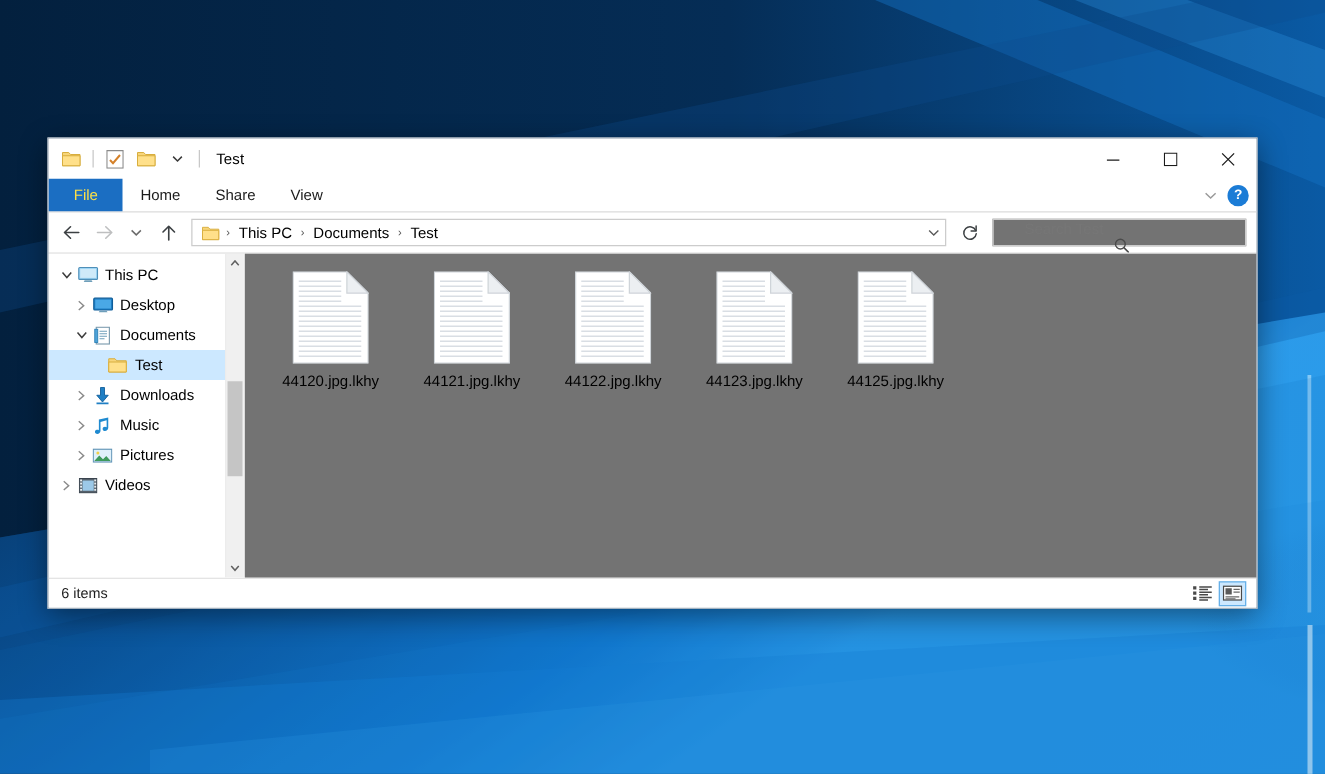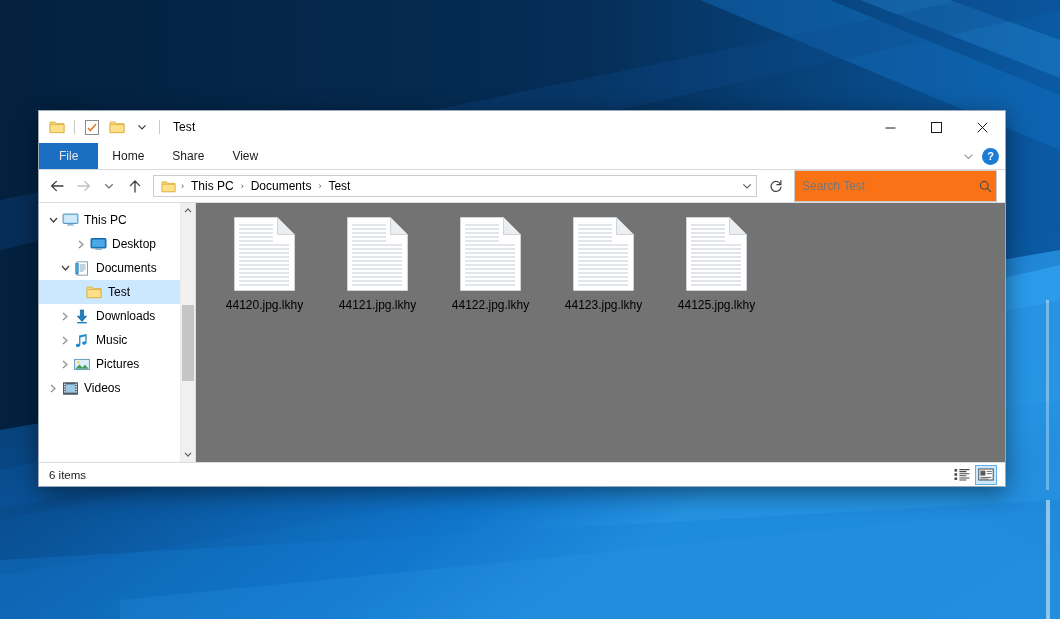--- a/index.html
+++ b/index.html
@@ -96,21 +96,21 @@
     font-size: 12px;
     color: #1b1b1b;
     display: flex;
     align-items: center;
     cursor: default;
     height: 26px;
     box-sizing: border-box;
   }
   .tab.file {
     background: #1b6ec2;
-    color: #e5e5e5;
+    color: #fde047;
     padding: 0 20px;
   }
   .ribbon-right {
     position: absolute;
     right: 6px; top: 0;
     height: 26px;
     display: flex;
     align-items: center;
     gap: 8px;
   }
@@ -183,28 +183,29 @@
     cursor: default;
   }
   .refresh-btn {
     width: 22px; height: 22px;
     display: flex; align-items: center; justify-content: center;
     border: 1px solid transparent;
     cursor: default;
   }
   .searchbox {
     width: 203px;
-    height: 32px;
+    height: 22px;
     border: 1px solid #cccccc;
-    background: #f97316;
+    background: #737373;
     display: flex;
     align-items: center;
     padding: 0 4px 0 7px;
     box-sizing: border-box;
     margin-left: 4px;
+    flex-direction: column;
   }
   .searchbox input {
     border: none;
     outline: none;
     flex: 1 1 auto;
     font-size: 12px;
     font-family: "Liberation Sans", sans-serif;
     color: #1b1b1b;
     background: transparent;
     padding: 0;
@@ -554,21 +555,21 @@
           <span class="navicon">
             <svg width="17" height="14" viewBox="0 0 17 14">
               <rect x="1" y="1" width="15" height="9.5" rx="0.8" fill="#9fd6f5" stroke="#4f8fb8" stroke-width="0.9"></rect>
               <rect x="2.2" y="2.2" width="12.6" height="7.1" fill="#cfeaf9"></rect>
               <path d="M5 12.6h7l-.7-1.4H5.7z" fill="#6f9fba"></path>
             </svg>
           </span>
           <span class="navlabel">This PC</span>
         </div>
 
-        <div class="navrow" style="padding-left:34px;">
+        <div class="navrow" style="padding-left:18px;">
           <span class="chev">
             <svg width="8" height="9" viewBox="0 0 8 9">
                 <path d="M2 1l4 3.5L2 8" fill="none" stroke="#8a8a8a" stroke-width="1.1"></path>
               </svg>
           </span>
           <span class="navicon">
             <svg width="17" height="14" viewBox="0 0 17 14">
               <rect x="1" y="1.5" width="15" height="9.5" rx="0.8" fill="#1f7fc4" stroke="#0f5d99" stroke-width="0.9"></rect>
               <rect x="2.2" y="2.7" width="12.6" height="7.1" fill="#4aa8e6"></rect>
               <path d="M5 12.8h7l-.7-1.3H5.7z" fill="#6f9fba"></path>

